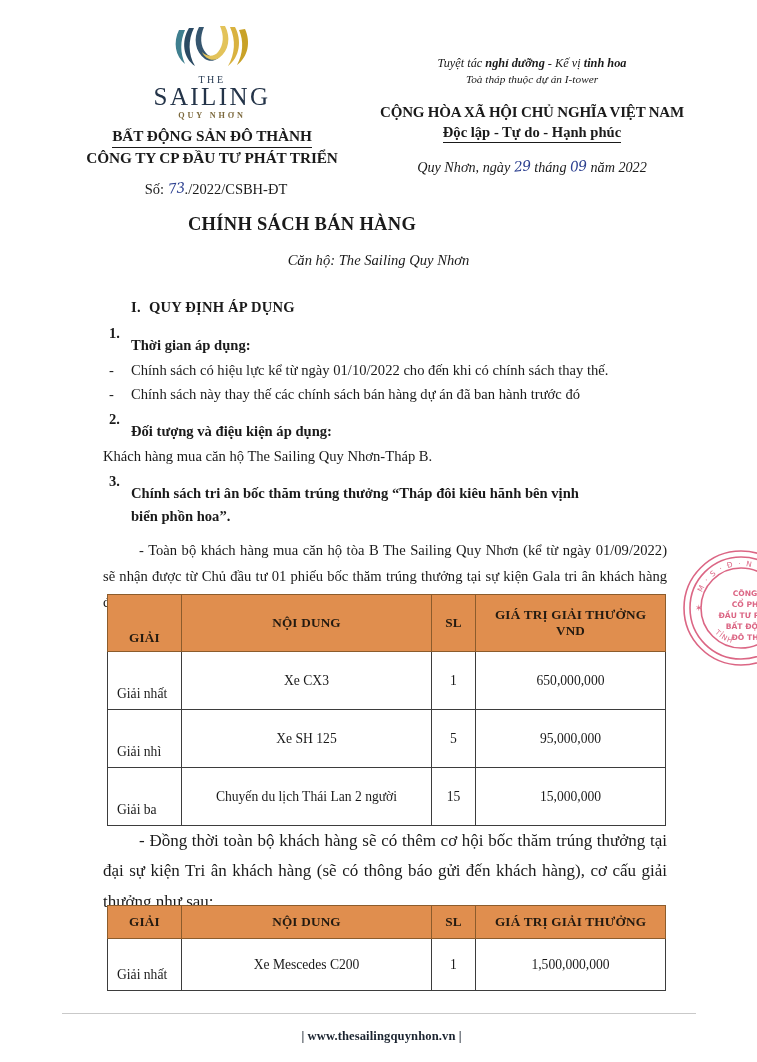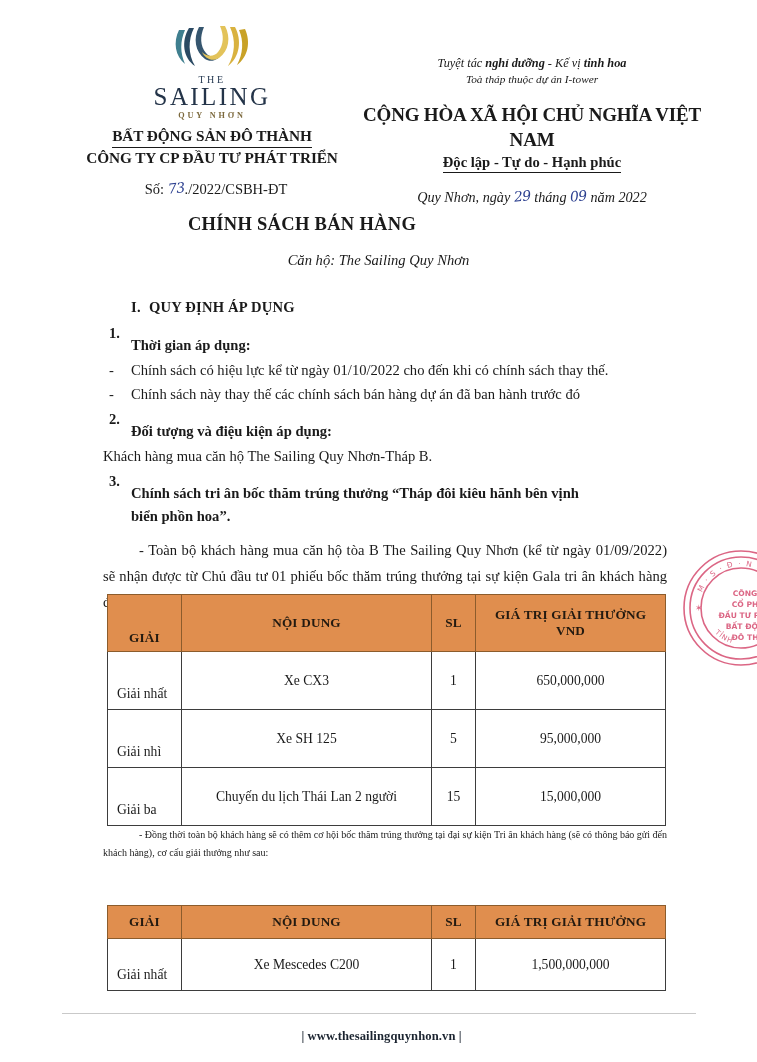--- a/index.html
+++ b/index.html
@@ -111,21 +111,21 @@
     line-height: 1.35;
   }
   .tagline1 b { font-style: italic; }
   .tagline2 {
     font-size: 11.3px;
     font-style: italic;
     line-height: 1.4;
   }
   .republic {
     margin-top: 16px;
-    font-size: 19px;
+    font-size: 15px;
     font-weight: bold;
     line-height: 1.3;
     letter-spacing: -0.2px;
   }
   .motto {
     font-size: 14.6px;
     font-weight: bold;
     display: inline-block;
     border-bottom: 1.2px solid #1a1a1a;
     padding-bottom: 1px;
@@ -233,21 +233,21 @@
   #table1 td { height: 44px; }
   #table2 { left: 107px; top: 905px; width: 558px; }
   #table2 th { height: 22px; }
   #table2 td { height: 38px; }
 
   .mid-para {
     position: absolute;
     left: 103px;
     top: 826px;
     width: 564px;
-    font-size: 10px;
+    font-size: 17px;
     line-height: 1.78;
     text-align: justify;
     text-indent: 36px;
   }
 
   
   .stamp {
     position: absolute;
     left: 681px;
     top: 548px;

